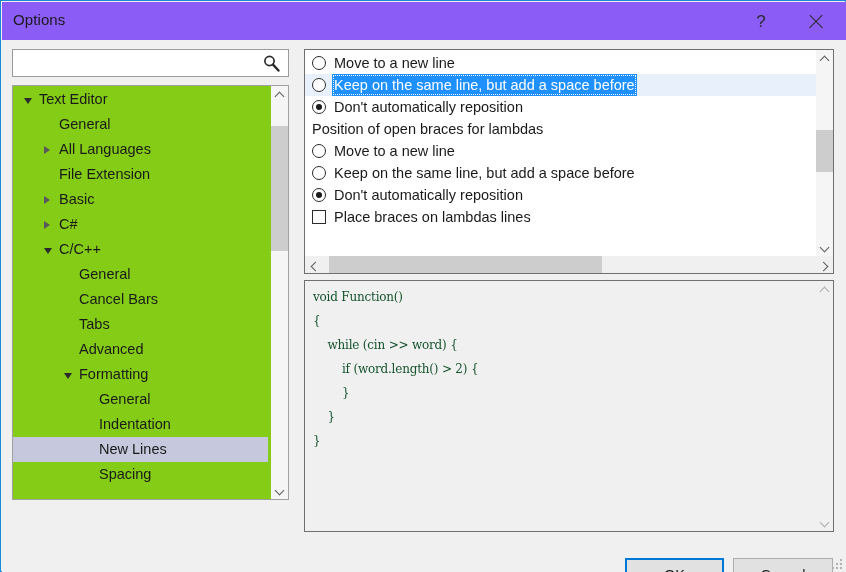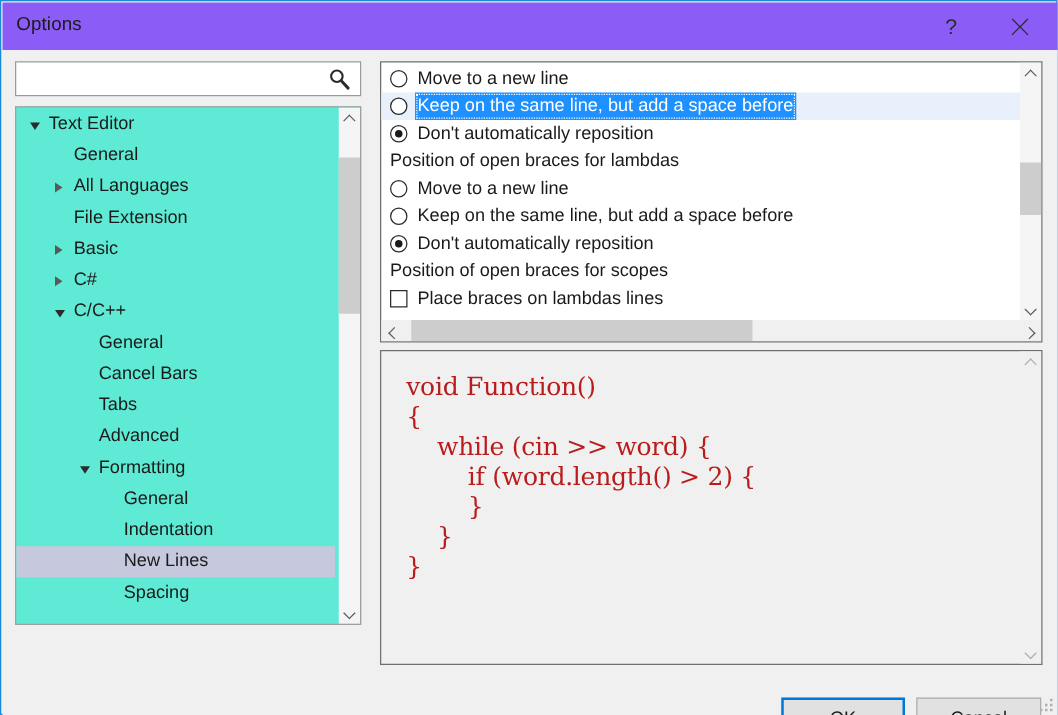--- a/index.html
+++ b/index.html
@@ -59,21 +59,21 @@
     padding:0;
   }
   .search-icon{
     position:absolute;right:7px;top:4px;width:19px;height:19px;
   }
 
   
   .tree-panel{
     position:absolute;left:10px;top:45px;width:277px;height:415px;
     box-sizing:border-box;
-    background:#5eead4;border:1px solid #a0a0a0;
+    background:#84cc16;border:1px solid #a0a0a0;
     overflow:hidden;
   }
   .tree-list{position:absolute;left:0;top:1px;width:255px;}
   .tree-row{
     position:relative;height:25px;line-height:25px;
     font-size:14.5px;color:#1a1a1a;white-space:nowrap;
     box-sizing:border-box;
   }
   .tree-row.sel{background:#c6c9dd;}
   .tree-label{position:absolute;top:0;}
@@ -162,23 +162,23 @@
 
   
   .preview-panel{
     position:absolute;left:302px;top:240px;width:530px;height:252px;
     box-sizing:border-box;
     background:#f0f0f0;border:1px solid #6f6f6f;
     overflow:hidden;
   }
   .code{
     position:absolute;left:8px;top:4px;
-    margin:12px;white-space:pre;
+    margin:0;white-space:pre;
     font-family:"DejaVu Serif",serif;
-    font-size:20px;line-height:24px;color:#b91c1c;
+    font-size:12px;line-height:24px;color:#14532d;
     letter-spacing:-0.2px;
   }
 
   
   .btn{
     position:absolute;height:34px;
     box-sizing:border-box;
     background:#e1e1e1;border:1px solid #adadad;
     font-family:"Liberation Sans",sans-serif;font-size:14.5px;color:#1a1a1a;
     display:flex;align-items:center;justify-content:center;
@@ -309,23 +309,20 @@
             <span class="opt-ctl radio"></span>
             <span class="opt-text">Move to a new line</span>
           </div>
           <div class="opt-row">
             <span class="opt-ctl radio"></span>
             <span class="opt-text">Keep on the same line, but add a space before</span>
           </div>
           <div class="opt-row">
             <span class="opt-ctl radio on"></span>
             <span class="opt-text">Don't automatically reposition</span>
-          </div>
-          <div class="opt-row header">
-            <span class="opt-text">Position of open braces for scopes</span>
           </div>
           <div class="opt-row">
             <span class="opt-ctl checkbox"></span>
             <span class="opt-text">Place braces on lambdas lines</span>
           </div>
         </div>
 
       <div class="vsb" style="right:0;top:0;height:206px;">
         <div class="arrow up">
           <span class="chev up"></span>

